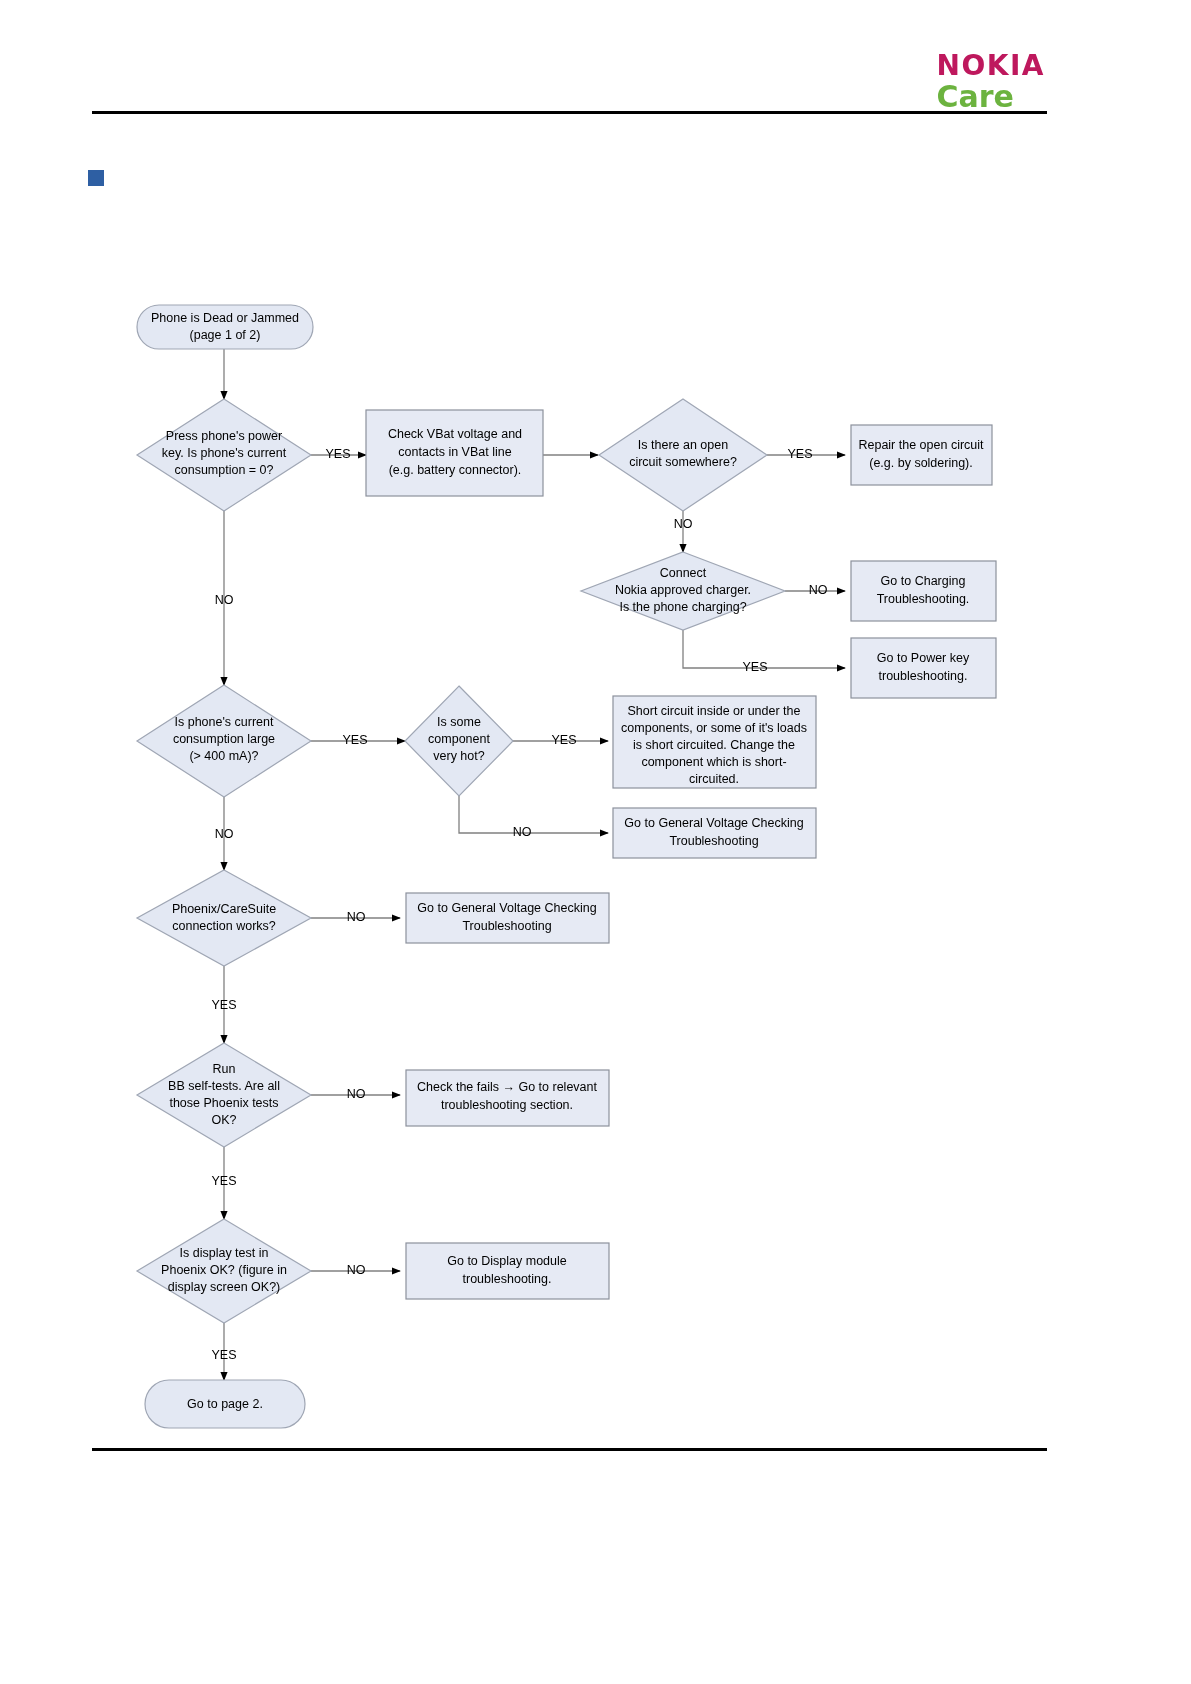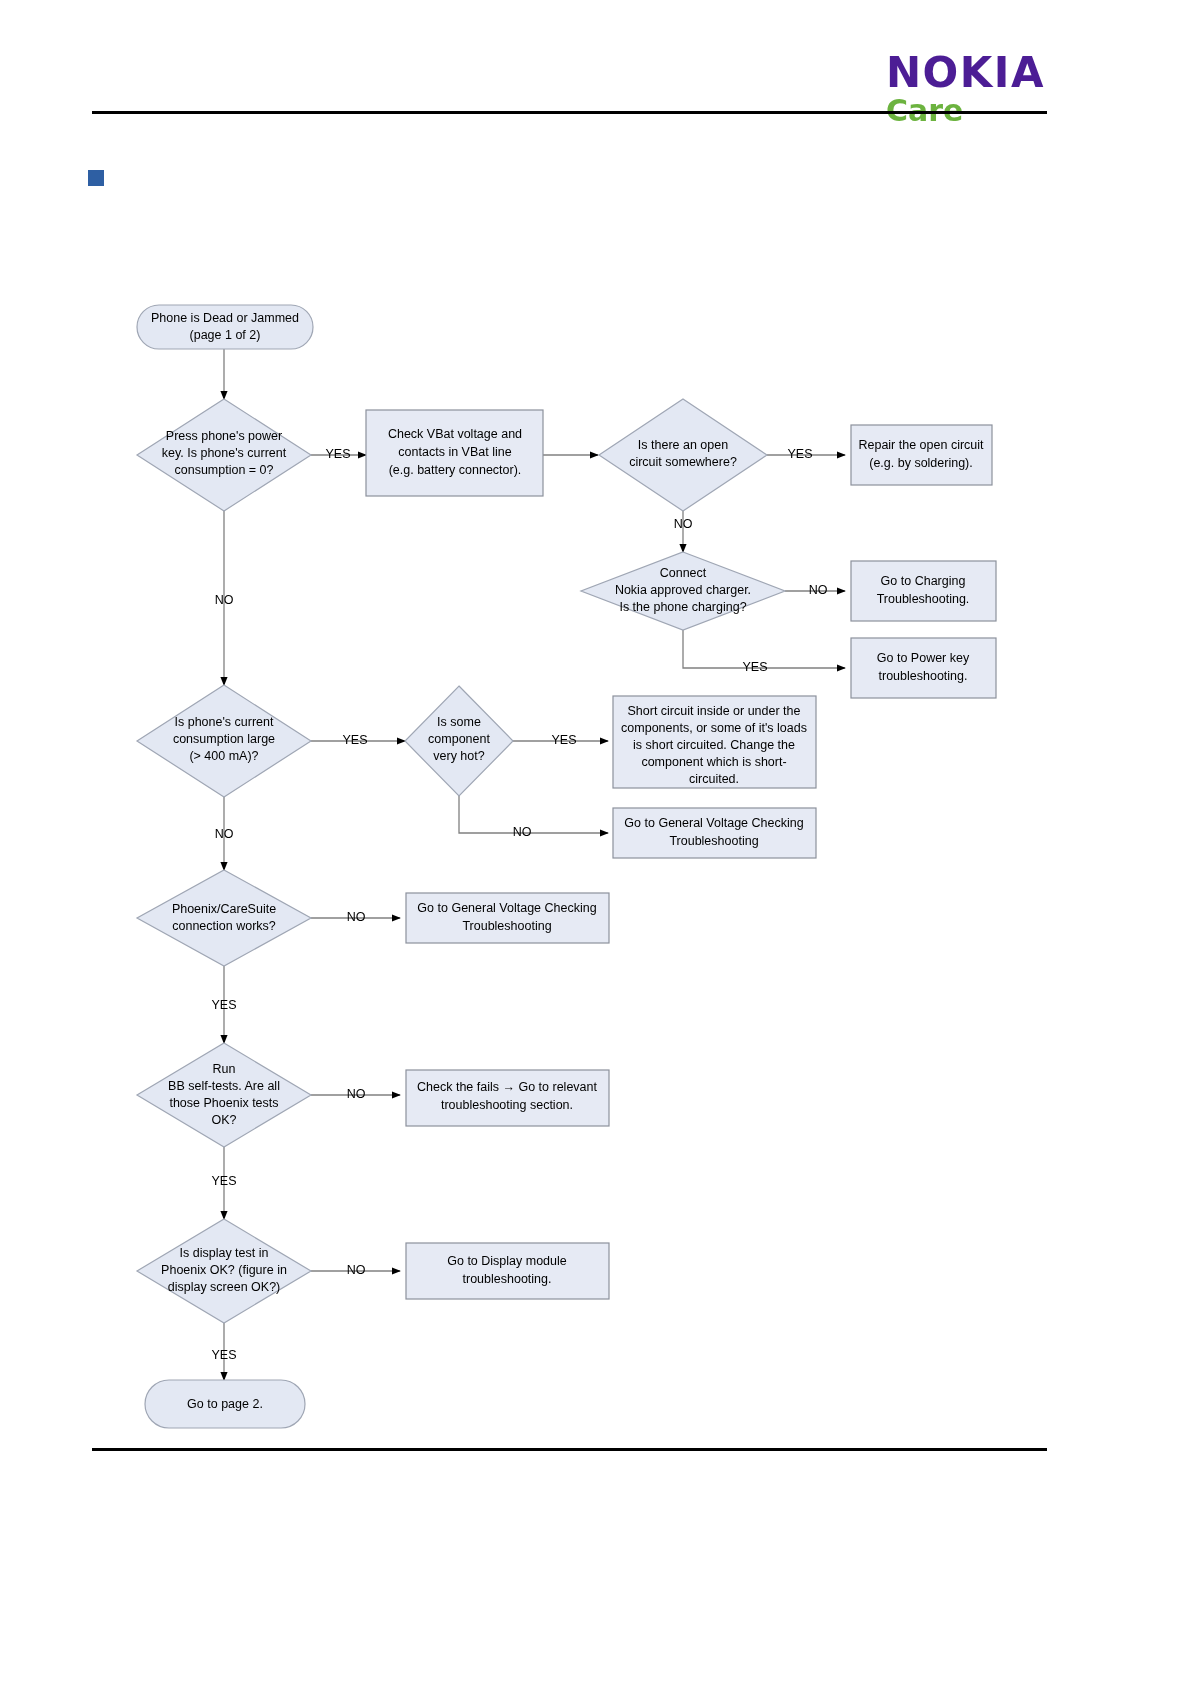--- a/index.html
+++ b/index.html
@@ -25,24 +25,24 @@
   }
   .logo-block {
     position: absolute;
     right: 146px;
     top: 52px;
     text-align: left;
     line-height: 1;
   }
   .logo-nokia {
     font-family: "DejaVu Sans", sans-serif;
-    font-size: 42px;
+    font-size: 28px;
     font-weight: bold;
     letter-spacing: 1.5px;
-    color: #4c1d95;
+    color: #be185d;
     display: block;
   }
   .logo-care {
     font-family: "DejaVu Sans", sans-serif;
     font-size: 30px;
     font-weight: bold;
     letter-spacing: 0px;
     color: #6CB33F;
     display: block;
     margin-top: 2px;

